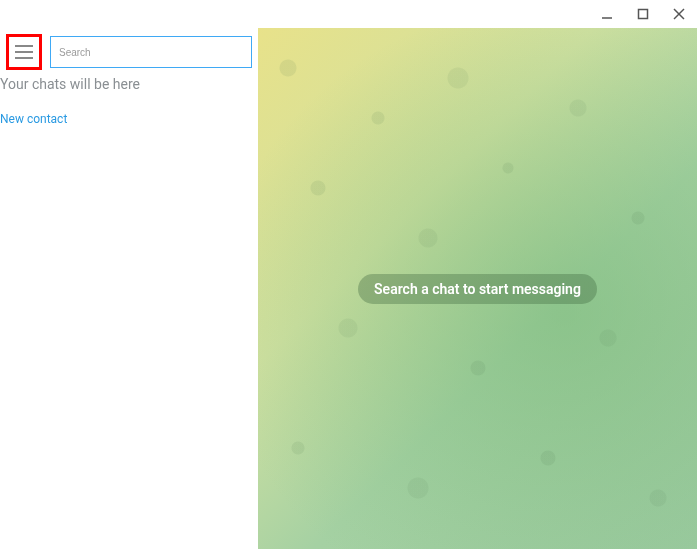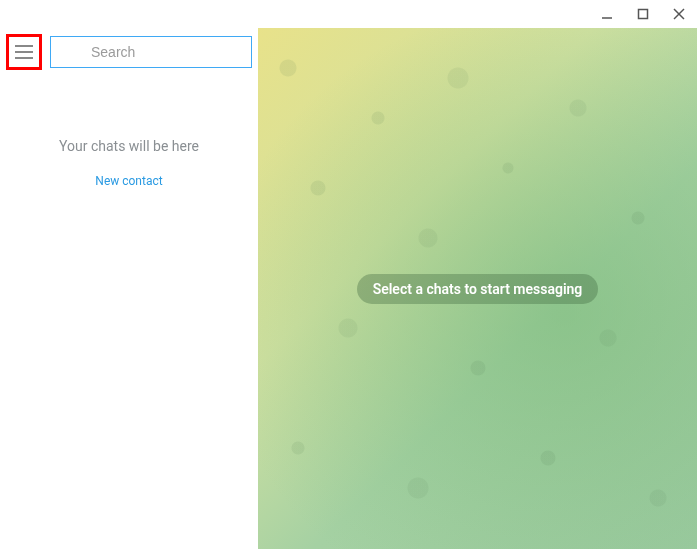--- a/index.html
+++ b/index.html
@@ -64,29 +64,27 @@
       border: 1px solid #3fa9f5;
       display: flex;
       align-items: center;
       padding: 0 8px;
       background: #fff;
     }
     .search-input {
       border: none;
       outline: none;
       width: 100%;
-      font-size: 14px;
+      font-size: 10px;
       color: #333;
       caret-color: #3fa9f5;
-      margin-left: 32px;
     }
     .search-input::placeholder { color: #9b9b9b; }
     .empty-state {
-      text-align: center;
-      margin-top: 62px;
+      text-align: left;
     }
     .empty-text {
       color: #8a8f93;
       font-size: 14px;
     }
     .new-contact {
       color: #2a9ae2;
       font-size: 12px;
       margin-top: 20px;
       cursor: pointer;
@@ -174,15 +172,15 @@
       </div>
     </div>
     <div class="empty-state">
       <div class="empty-text">Your chats will be here</div>
       <div class="new-contact">New contact</div>
     </div>
   </aside>
 
   <main class="chat-area">
     <div class="doodles"></div>
-    <div class="center-pill">Select a chats to start messaging</div>
+    <div class="center-pill">Search a chat to start messaging</div>
   </main>
 </div>
 
 </body></html>

